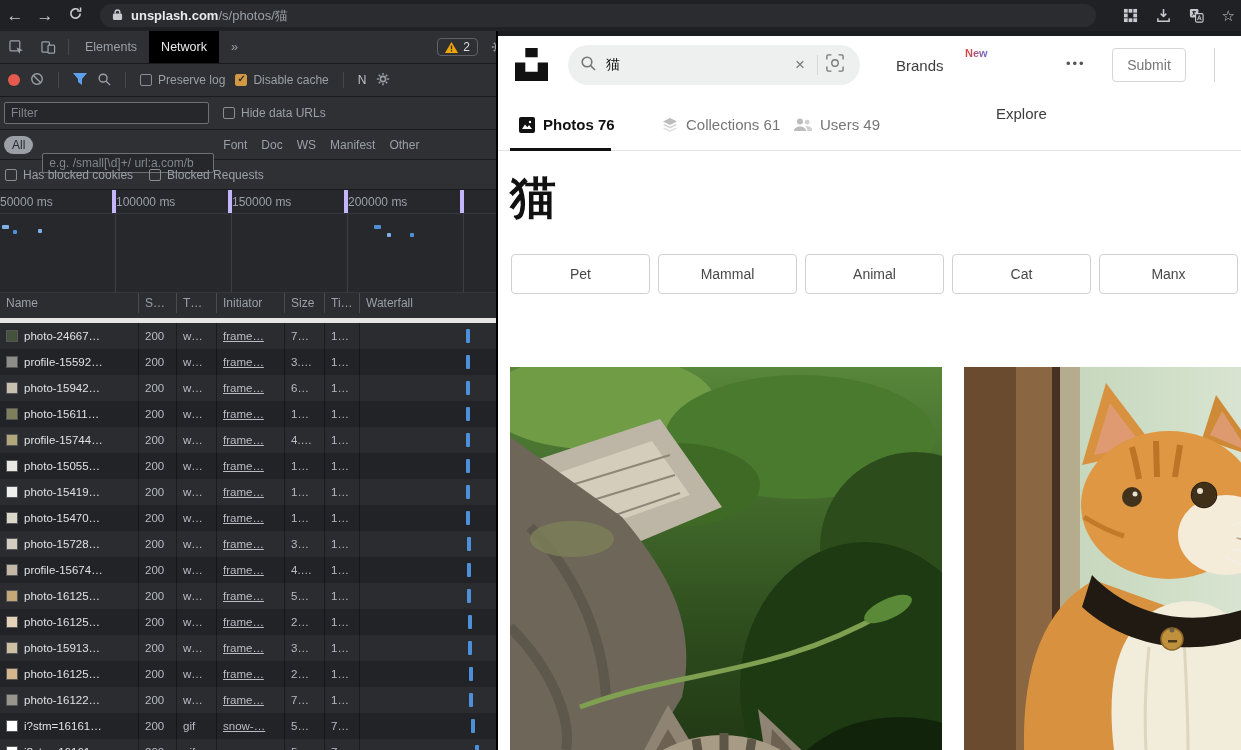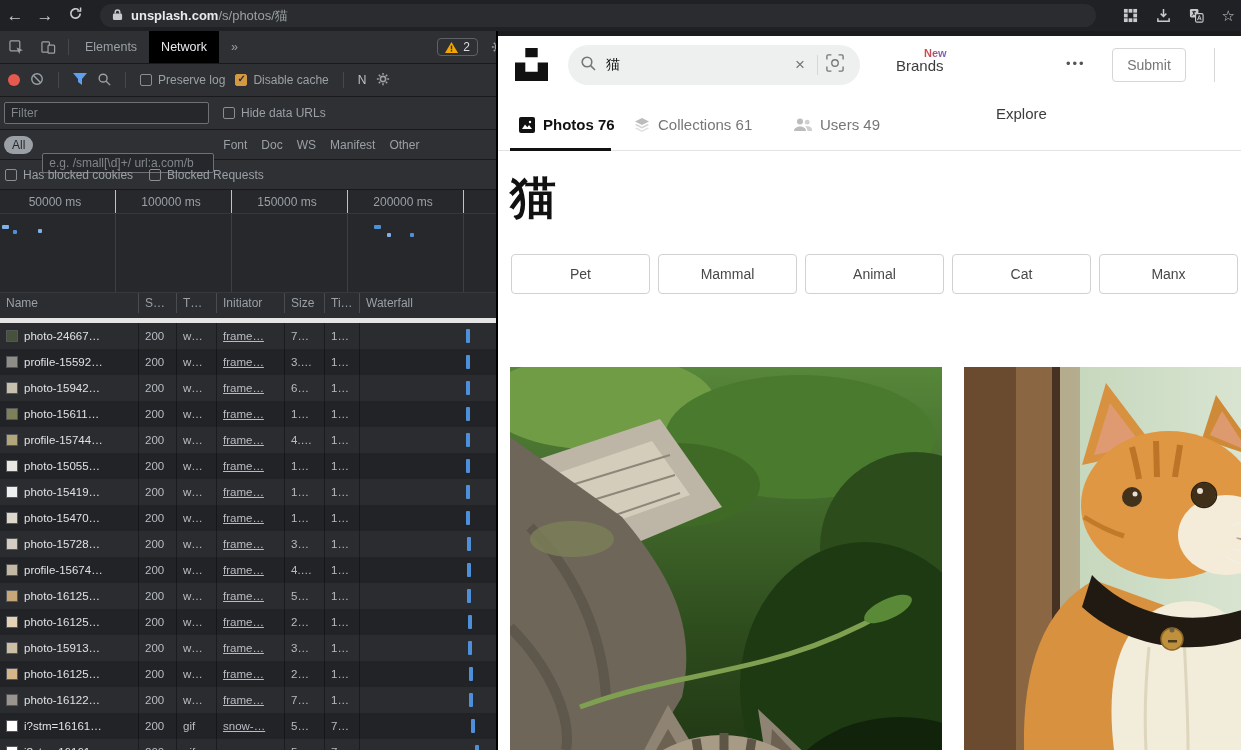--- a/index.html
+++ b/index.html
@@ -40,21 +40,21 @@
   .dt-input { background:#26272a; border:1px solid #6e7074; color:#bdc1c6; font-size:12px; height:22px; padding:0 6px; border-radius:2px; font-family:"Liberation Sans",sans-serif; }
   .dt-input::placeholder { color:#80868b; }
   .f-filter { width:205px; }
   .dt-f2 { height:30px; background:#2e3033; border-bottom:1px solid #191a1c; display:flex; align-items:center; gap:9px; padding:0 4px; }
   .allpill { background:#9aa0a6; color:#28292c; border-radius:10px; padding:2px 8px; font-size:12px; cursor:pointer; }
   .f-regex { width:172px; height:20px;margin-top:36px; }
   .ftype { color:#9aa0a6; cursor:pointer; }
   .dt-f3 { height:30px; background:#2e3033; border-bottom:1px solid #191a1c; display:flex; align-items:center; gap:16px; padding:0 5px; }
 
   .dt-ruler { height:24px; background:#26282b; border-bottom:1px solid #37383c; white-space:nowrap; overflow:hidden; }
-  .tick { display:inline-block; width:116px; height:24px; line-height:24px; text-align:center; padding-right:5px; border-right:1px solid #c4b5fd; color:#9aa0a6; font-size:12px; }
+  .tick { display:inline-block; width:116px; height:24px; line-height:24px; text-align:left; padding-right:5px; border-right:4px solid #c4b5fd; color:#9aa0a6; font-size:12px; }
   .dt-overview { height:79px; background:#26282b; border-bottom:1px solid #37383c; position:relative; }
   .ovline { position:absolute; top:0; bottom:0; width:1px; background:#3d3f43; }
   .ovdot { position:absolute; border-radius:1px; }
 
   .dt-thead { height:30px; background:#2b2d30; border-bottom:5px solid #e5e5e5; display:flex; align-items:flex-start; color:#9aa0a6; }
   .dt-thead .hc { padding:0 6px; border-right:1px solid #4a4b4e; height:20px; line-height:20px; cursor:pointer; }
   .dt-thead .hc:last-child { border-right:none; display:flex; justify-content:space-between; align-items:center; }
   .sortarrow { color:#9aa0a6; font-size:10px; margin-right:4px; }
 
   .c-name{width:139px;} .c-status{width:38px;} .c-type{width:40px;} .c-init{width:68px;} .c-size{width:40px;} .c-time{width:35px;} .c-wf{flex:1;}
@@ -74,21 +74,21 @@
 
   
   .page { position:absolute; left:498px; top:31px; width:743px; height:719px; background:#fff; overflow:hidden; }
   .page-topstrip { position:absolute; left:0; top:0; width:100%; height:5px; background:#1b1c1e; }
   .uns-logo { position:absolute; left:17px; top:17px; width:33px; height:33px; cursor:pointer; }
   .searchpill { position:absolute; left:70px; top:14px; width:292px; height:40px; border-radius:22px; background:#eef0f0; display:flex; align-items:center; padding:0 12px; }
   .searchpill .q { color:#111; font-size:14px; margin-left:10px; flex:1; }
   .searchpill .clear { color:#767676; font-size:17px; cursor:pointer; padding:0 8px; }
   .searchpill .sdiv { width:1px; height:20px; background:#d7d7d7; margin:0 4px; }
   .navlink { position:absolute; top:26px; font-size:15px; color:#3c3c3c; cursor:pointer; }
-  .newbadge { position:absolute; left:426px; top:16px; font-size:11px; font-weight:bold; background:linear-gradient(90deg,#e0442e,#6469d6); -webkit-background-clip:text; background-clip:text; color:transparent; cursor:pointer; }
+  .newbadge { position:absolute; left:467px; top:16px; font-size:11px; font-weight:bold; background:linear-gradient(90deg,#e0442e,#6469d6); -webkit-background-clip:text; background-clip:text; color:transparent; cursor:pointer; }
   .moredots { position:absolute; left:568px; top:25px; font-size:13px; color:#555; letter-spacing:2px; cursor:pointer; }
   .submitbtn { position:absolute; left:614px; top:17px; width:74px; height:34px; border:1px solid #d6d6d6; border-radius:4px; background:#fff; color:#767676; font-size:14px; font-family:"Liberation Sans",sans-serif; cursor:pointer; }
   .hdr-div { position:absolute; left:716px; top:17px; width:1px; height:34px; background:#d6d6d6; }
 
   .tabbar { position:absolute; left:0; top:63px; width:100%; height:57px; border-bottom:1px solid #e3e3e3; }
   .ptab { position:absolute; top:22px; display:flex; align-items:center; gap:8px; font-size:15px; cursor:pointer; }
   .ptab .lbl { color:#767676; }
   .ptab.active .lbl { color:#111; font-weight:bold; }
   .tab-underline { position:absolute; left:12px; top:54px; width:101px; height:3px; background:#111; }
 
@@ -577,21 +577,21 @@
 
     <div class="tabbar">
       <span class="ptab active" style="left:21px;">
         <svg width="16" height="16" viewBox="0 0 16 16">
             <rect width="16" height="16" rx="2" fill="#111"></rect>
             <path d="M3 12l3-4.5 2.3 2.8L10 8l3 4z" fill="#fff"></path>
             <circle cx="11" cy="5" r="1.2" fill="#fff"></circle>
           </svg>
         <span class="lbl"><span>Photos</span> <span>76</span></span>
       </span>
-      <span class="ptab" style="left:136px;">
+      <span class="ptab" style="left:164px;">
         <svg width="16" height="16" viewBox="0 0 16 16" fill="#bcbcbc">
             <path d="M8 1l7 3.5L8 8 1 4.5z"></path>
             <path d="M2.5 7L8 9.8 13.5 7 15 8 8 11.5 1 8z" opacity=".65"></path>
             <path d="M2.5 10.5L8 13.3l5.5-2.8L15 11.5 8 15l-7-3.5z" opacity=".45"></path>
           </svg>
         <span class="lbl"><span>Collections</span> <span>61</span></span>
       </span>
       <span class="ptab" style="left:296px;">
         <svg width="18" height="14" viewBox="0 0 18 14" fill="#bcbcbc">
             <circle cx="6" cy="3.5" r="3"></circle>

